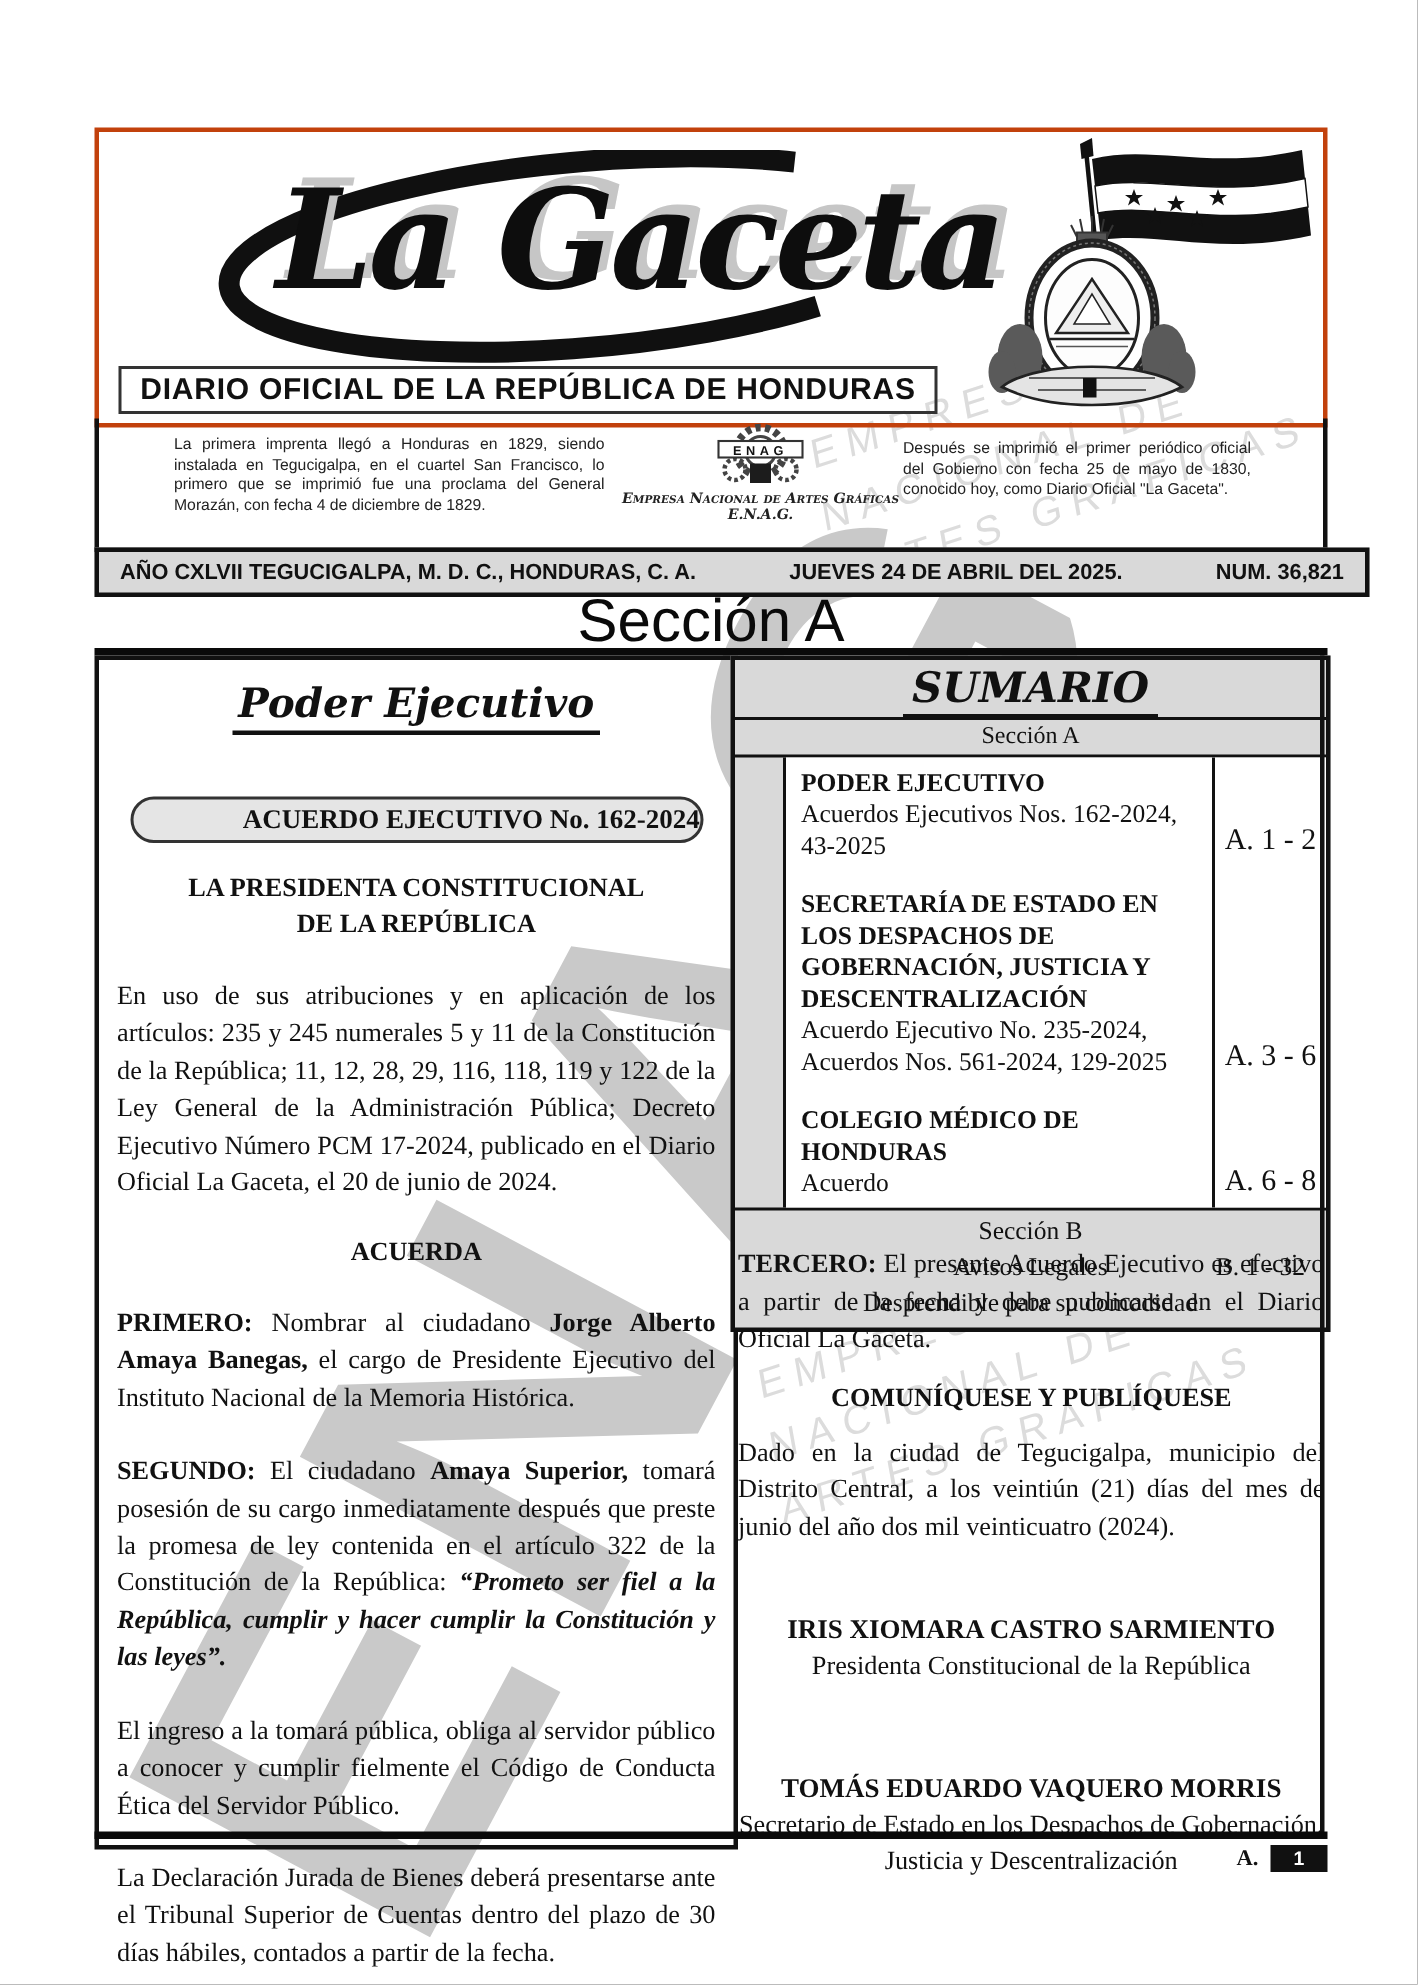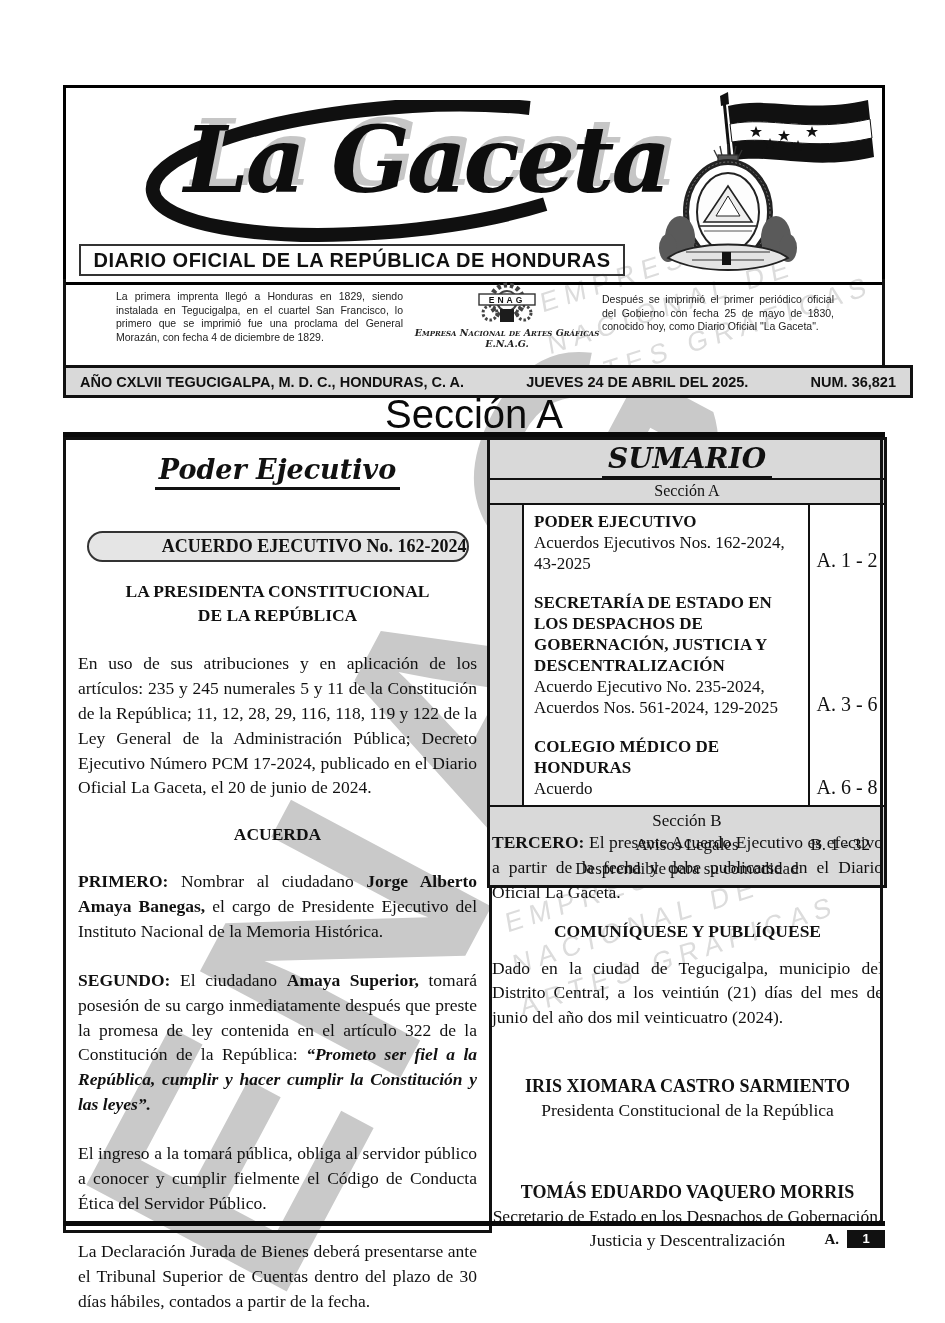--- a/index.html
+++ b/index.html
@@ -14,21 +14,21 @@
            transform:rotate(-62deg);transform-origin:0 0;line-height:1;}
   .wm-emp{position:absolute;z-index:0;font-family:"Liberation Sans",sans-serif;
           color:#dcdcdc;font-size:27px;letter-spacing:7px;line-height:1.55;
           transform:rotate(-18deg) skewX(-8deg);white-space:nowrap;}
   .wm-emp.one{left:540px;top:232px;}
   .wm-emp.two{left:505px;top:852px;}
 
   .z{position:absolute;z-index:1;}
 
   
-  .header-box{left:63px;top:85px;width:816px;height:194px;border:3px solid #000000;}
+  .header-box{left:63px;top:85px;width:816px;height:194px;border:3px solid #c2410c;}
   .logo-swoosh{position:absolute;left:14px;top:12px;width:540px;height:152px;}
   .logo-script{position:absolute;left:118px;top:18px;width:470px;
                font-family:"DejaVu Serif",serif;font-style:italic;font-weight:bold;
                font-size:92px;letter-spacing:-3px;color:#0d0d0d;white-space:nowrap;
                text-shadow:7px -7px 0 #c6c6c6;}
   .coat{position:absolute;right:6px;top:4px;}
   .diario-box{position:absolute;left:13px;top:156px;width:542px;height:28px;
               border:2px solid #333;display:flex;align-items:center;justify-content:center;
               font-family:"Liberation Sans",sans-serif;font-weight:bold;font-size:20px;
               letter-spacing:.5px;background:rgba(255,255,255,.0);}

